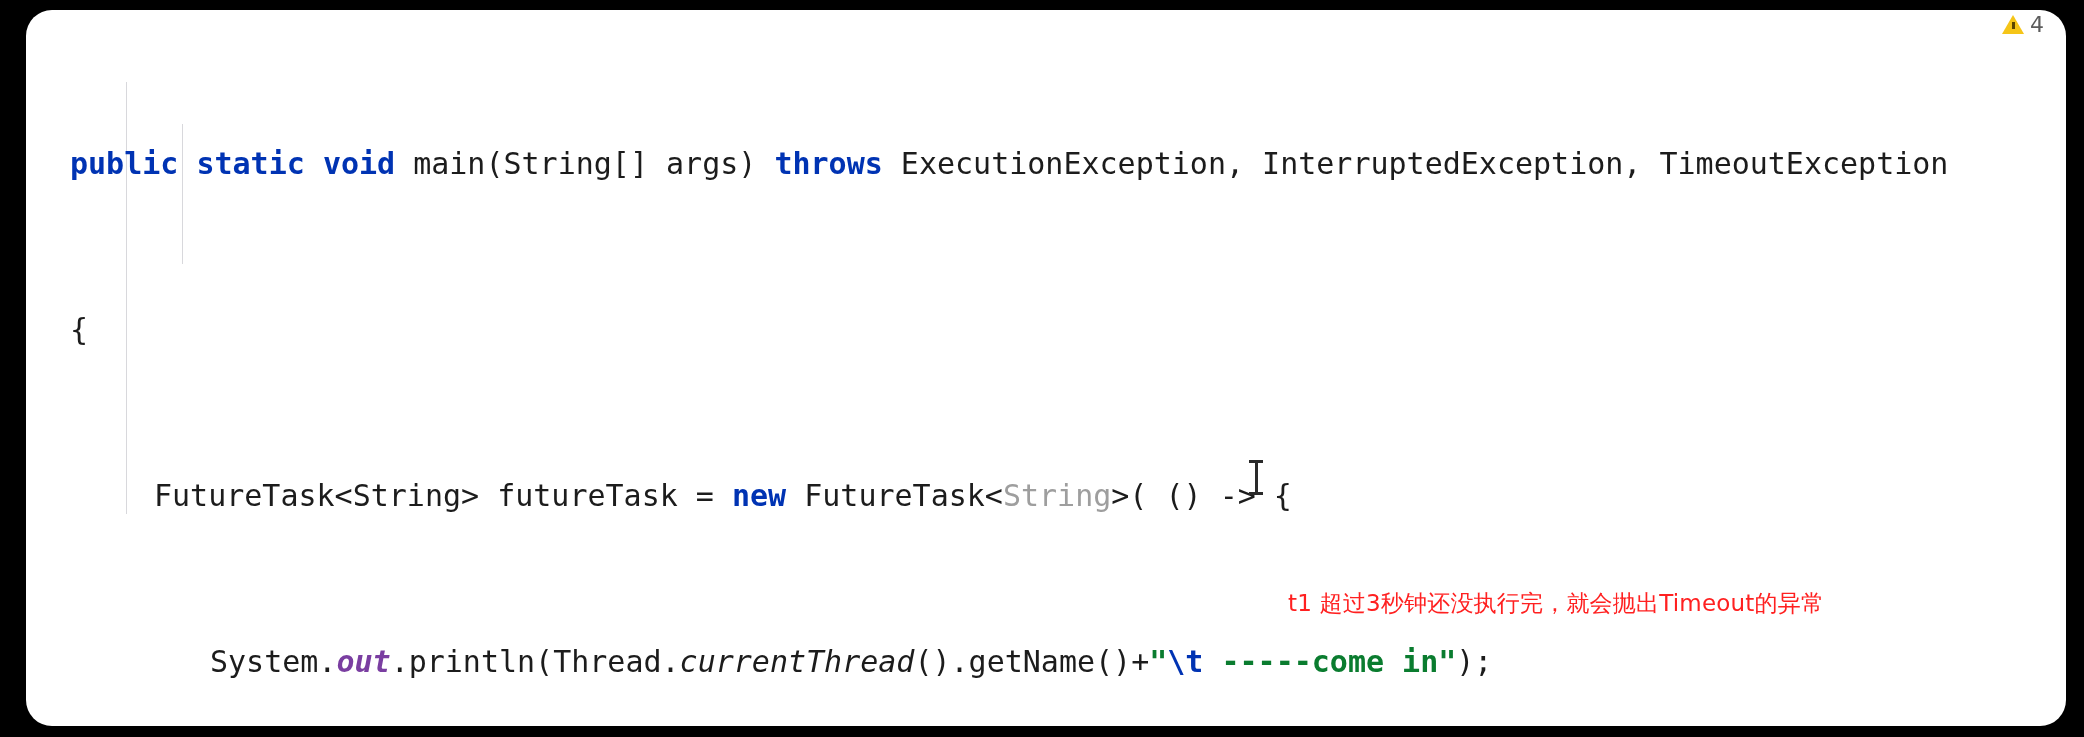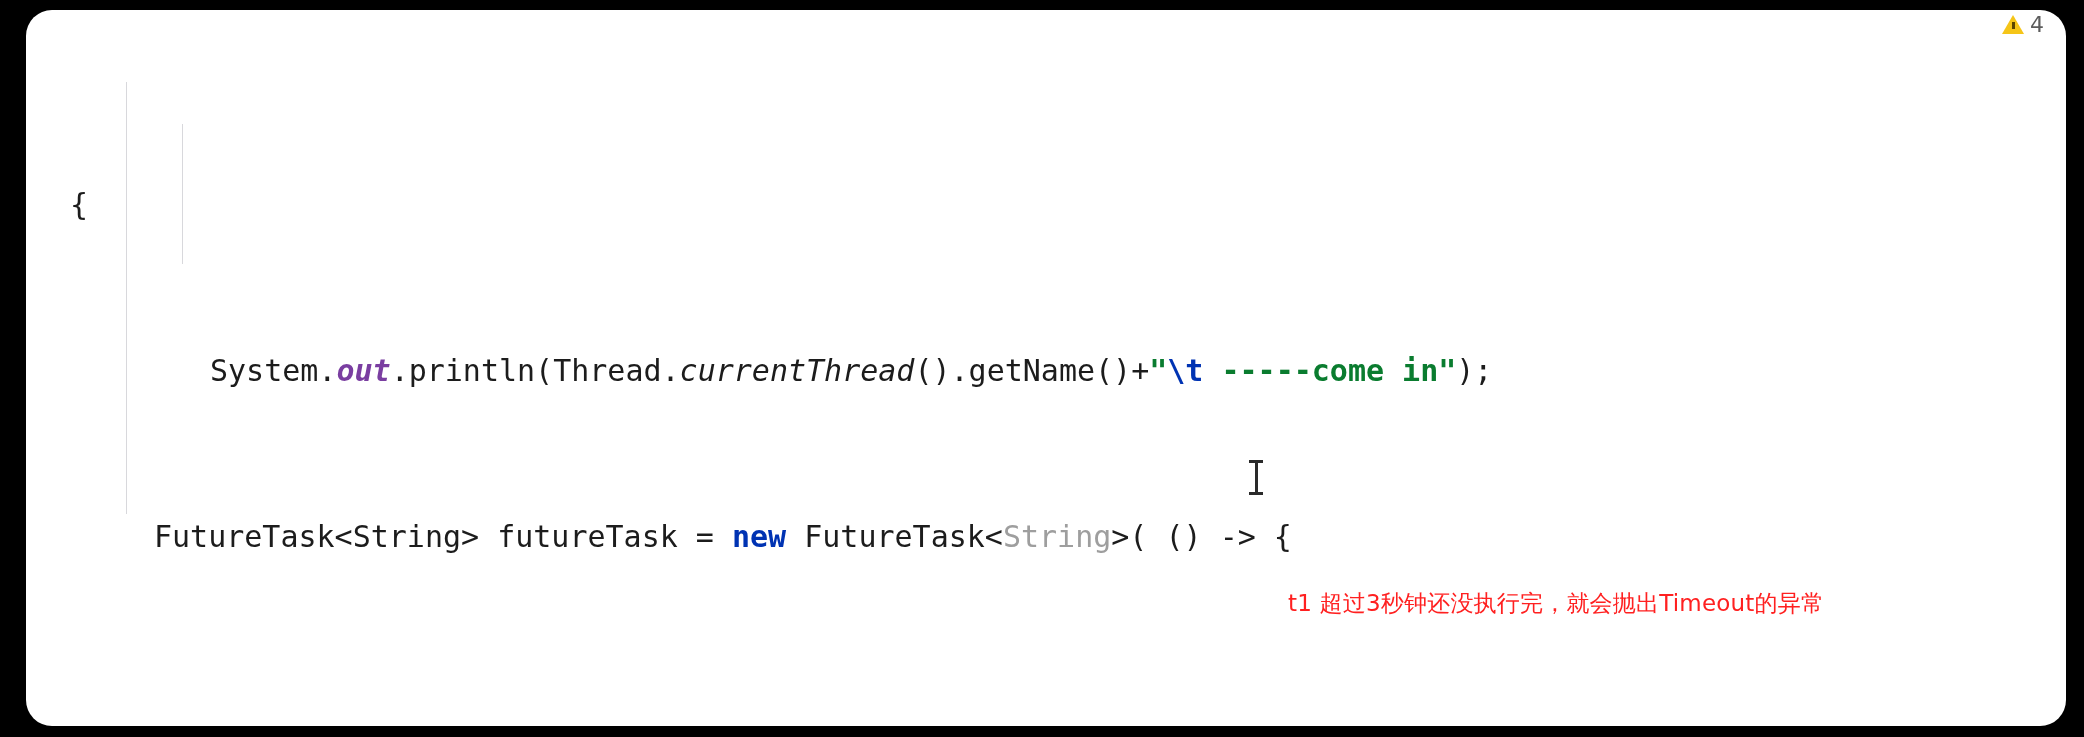--- a/index.html
+++ b/index.html
@@ -103,26 +103,27 @@
   <div id="warn">
     <div class="tri"></div>
     <span class="cnt">4</span>
   </div>
 
   <div class="guide" style="left:100px;top:72px;height:432px;"></div>
   <div class="guide" style="left:156px;top:114px;height:140px;"></div>
 
   <div class="code">
 
+    <div class="line"><span class="kw">public</span><span class="plain"> </span><span class="kw">static</span><span class="plain"> </span><span class="kw">void</span><span class="plain"> main(String[] args) </span><span class="kw">throws</span><span class="plain"> ExecutionException, InterruptedException, TimeoutException</span></div>
 
     <div class="line"><span class="plain">{</span></div>
 
+    <div class="line" style="padding-left:128px;"><span class="plain">FutureTask&lt;String&gt; futureTask = </span><span class="kw">new</span><span class="plain"> FutureTask&lt;</span><span class="dim">String</span><span class="plain">&gt;( () -&gt; {</span></div>
+
     <div class="line" style="padding-left:184px;"><span class="plain">System.</span><span class="stat">out</span><span class="plain">.println(Thread.</span><span class="inst">currentThread</span><span class="plain">().getName()+</span><span class="str">"</span><span class="esc">\t</span><span class="str"> -----come in</span><span class="str">"</span><span class="plain">);</span></div>
-
-    <div class="line" style="padding-left:128px;"><span class="plain">FutureTask&lt;String&gt; futureTask = </span><span class="kw">new</span><span class="plain"> FutureTask&lt;</span><span class="dim">String</span><span class="plain">&gt;( () -&gt; {</span></div>
 
     
 
     
 
     
 
     
 
     

